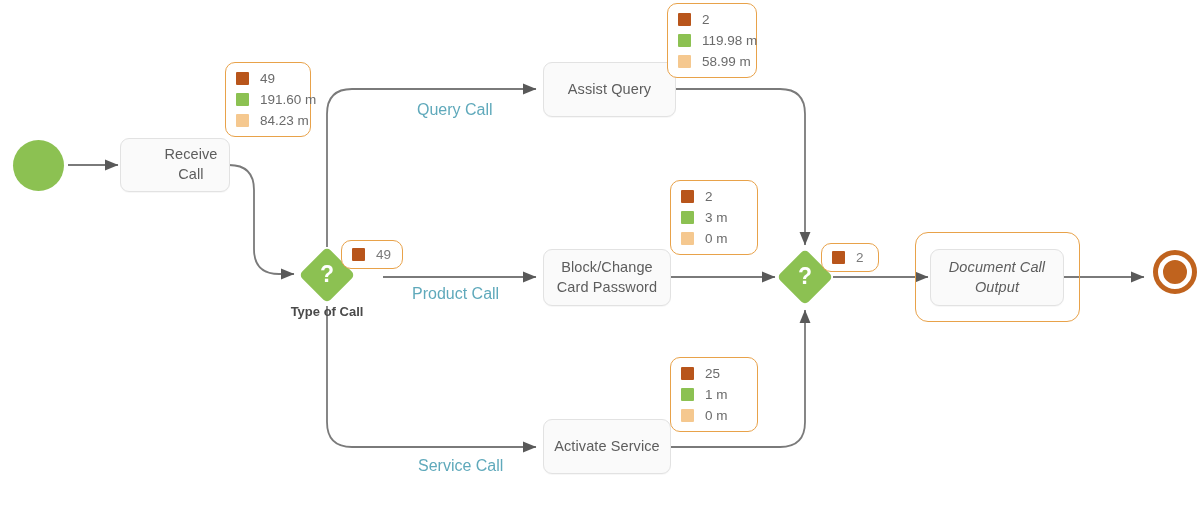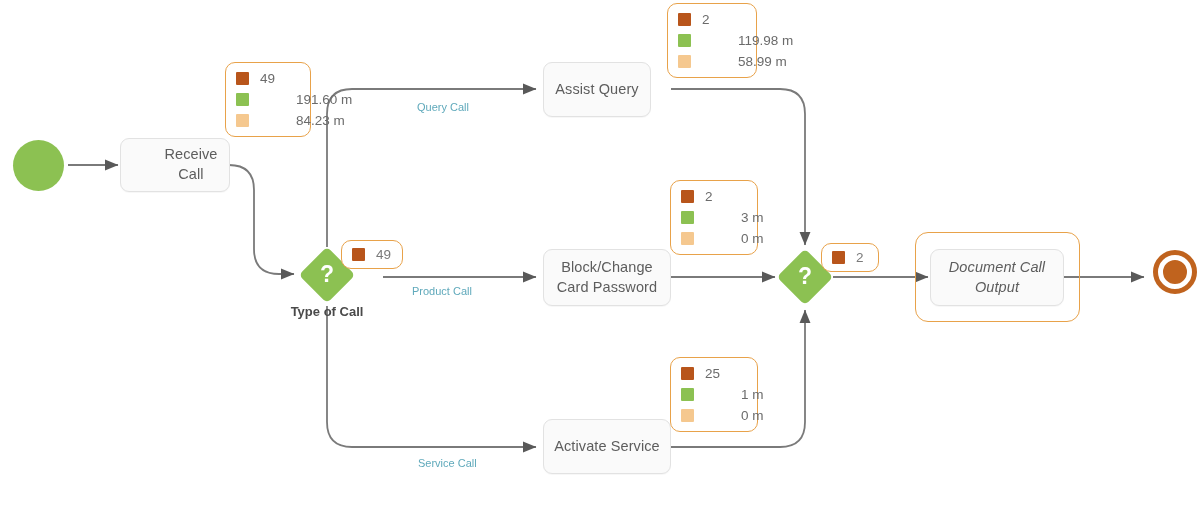--- a/index.html
+++ b/index.html
@@ -101,21 +101,21 @@
     box-sizing: border-box;
     border: 1.6px solid #e8a24a;
     border-radius: 13px;
     background: transparent;
   }
 
   
   .edge-label {
     position: absolute;
     color: #5fa9bb;
-    font-size: 11px;
+    font-size: 16px;
     white-space: nowrap;
   }
 
   
   .badge {
     position: absolute;
     box-sizing: border-box;
     background: #ffffff;
     border: 1.6px solid #e8a24a;
     border-radius: 10px;
@@ -124,21 +124,20 @@
   .badge.single {
     padding: 5px 14px 5px 10px;
   }
   .badge-row {
     display: flex;
     align-items: center;
     height: 17px;
   }
   .badge-row + .badge-row {
     margin-top: 4px;
-    gap: 36px;
   }
   .swatch {
     width: 13px;
     height: 13px;
     flex: 0 0 13px;
     margin-right: 11px;
     border-radius: 1px;
   }
   .sw-count   { background: #b8551b; }
   .sw-green   { background: #8cc152; }
@@ -189,21 +188,21 @@
   </svg>
 
   <div class="start-event" style="left:13px; top:140px; width:51px; height:51px;"></div>
 
   <div class="end-event" style="left:1158px; top:255px; width:34px; height:34px;"></div>
 
   <div class="task" style="left:120px; top:138px; width:110px; height:54px;padding-left:32px;">
     <span>Receive Call</span>
   </div>
 
-  <div class="task" style="left:543px; top:62px; width:108px; height:55px;">
+  <div class="task" style="left:543px; top:62px; width:133px; height:55px;">
     <span>Assist Query</span>
   </div>
 
   <div class="task" style="left:543px; top:419px; width:128px; height:55px;">
     <span>Activate Service</span>
   </div>
 
   <div class="task" style="left:543px; top:249px; width:128px; height:57px;">
     <span>
       <span>Block/Change</span><br>

